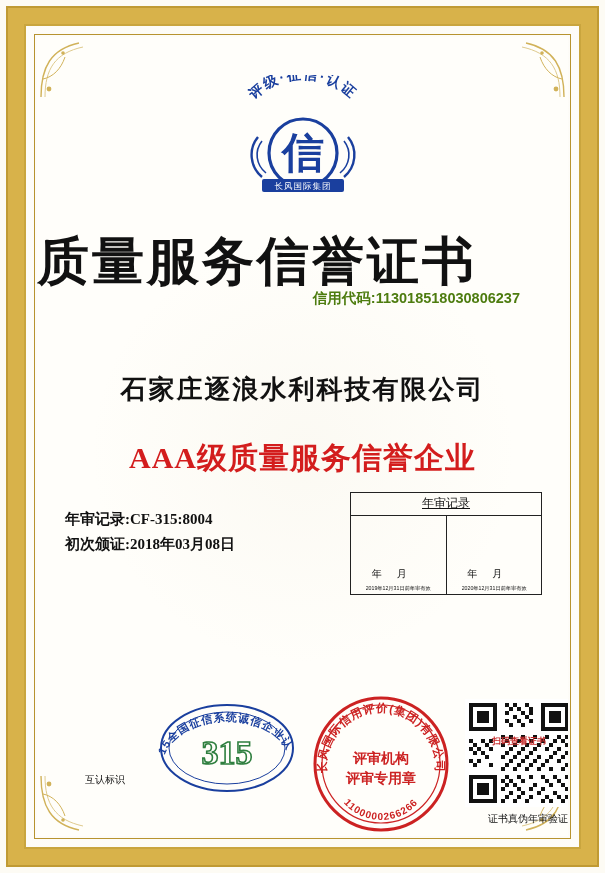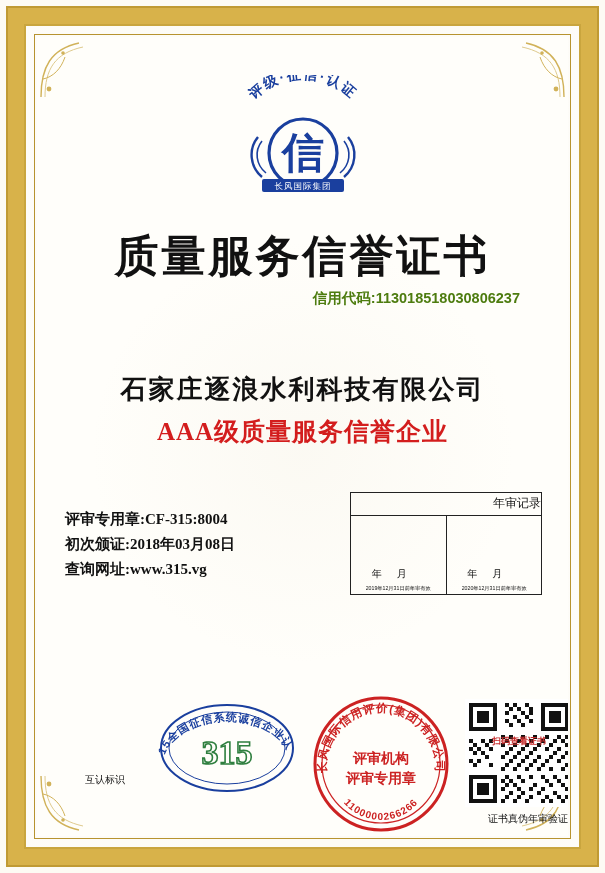--- a/index.html
+++ b/index.html
@@ -79,24 +79,24 @@
   .logo {
     width: 170px;
     height: 125px;
     position: relative;
   }
   
   .main-title {
     position: absolute;
     top: 190px;
     left: 0; right: 0;
-    text-align: center;
+    text-align: left;
     font-family: "Liberation Sans", sans-serif;
     font-weight: bold;
-    font-size: 44px;
+    font-size: 52px;
     letter-spacing: 3px;
     color: #111;
   }
   .credit-code {
     position: absolute;
     top: 252px;
     right: 48px;
     font-family: "Liberation Sans", sans-serif;
     font-size: 14.5px;
     font-weight: bold;
@@ -110,26 +110,26 @@
     text-align: center;
     font-family: "Liberation Sans", sans-serif;
     font-weight: bold;
     font-size: 26px;
     letter-spacing: 2px;
     color: #111;
     margin-top: 20px;
   }
   .award-line {
     position: absolute;
-    top: 378px;
+    top: 401px;
     left: 0; right: 0;
     text-align: center;
     font-family: "Liberation Serif", serif;
     font-weight: bold;
-    font-size: 25px;
+    font-size: 30px;
     letter-spacing: 1px;
     color: #d31d1d;
   }
   
   .details {
     position: absolute;
     left: 28px;
     top: 470px;
     font-family: "Liberation Serif", serif;
     font-size: 15px;
@@ -141,25 +141,26 @@
   
   .annual-box {
     position: absolute;
     right: 26px;
     top: 455px;
     width: 192px;
   }
   .annual-title {
     border: 1px solid #222;
     border-bottom: none;
-    text-align: right;
+    text-align: center;
     font-size: 12px;
     padding: 2px 0 3px;
     font-family: "Liberation Sans", sans-serif;
     color: #111;
+    text-decoration: underline;
   }
   .annual-cells {
     display: flex;
     border: 1px solid #222;
     height: 78px;
   }
   .annual-cell {
     flex: 1 1 50%;
     position: relative;
   }
@@ -317,23 +318,22 @@
     <div class="main-title">质量服务信誉证书</div>
 
     <div class="credit-code">
       <span>信用代码:</span><span>113018518030806237</span>
     </div>
 
     <div class="company-name">石家庄逐浪水利科技有限公司</div>
     <div class="award-line">AAA级质量服务信誉企业</div>
 
     <div class="details">
-      <div><span>评审专用章:</span><span>CF-315:8004</span></div>
+      <div><span>年审记录:</span><span>CF-315:8004</span></div>
       <div><span>初次颁证:</span><span>2018年03月08日</span></div>
-      <div><span>查询网址:</span><span>www.315.vg</span></div>
     </div>
 
     <div class="annual-box">
       <div class="annual-title">年审记录</div>
       <div class="annual-cells">
         <div class="annual-cell">
           <div class="ym">年 月</div>
           <div class="note">2019年12月31日前年审有效</div>
         </div>
         <div class="annual-cell">

